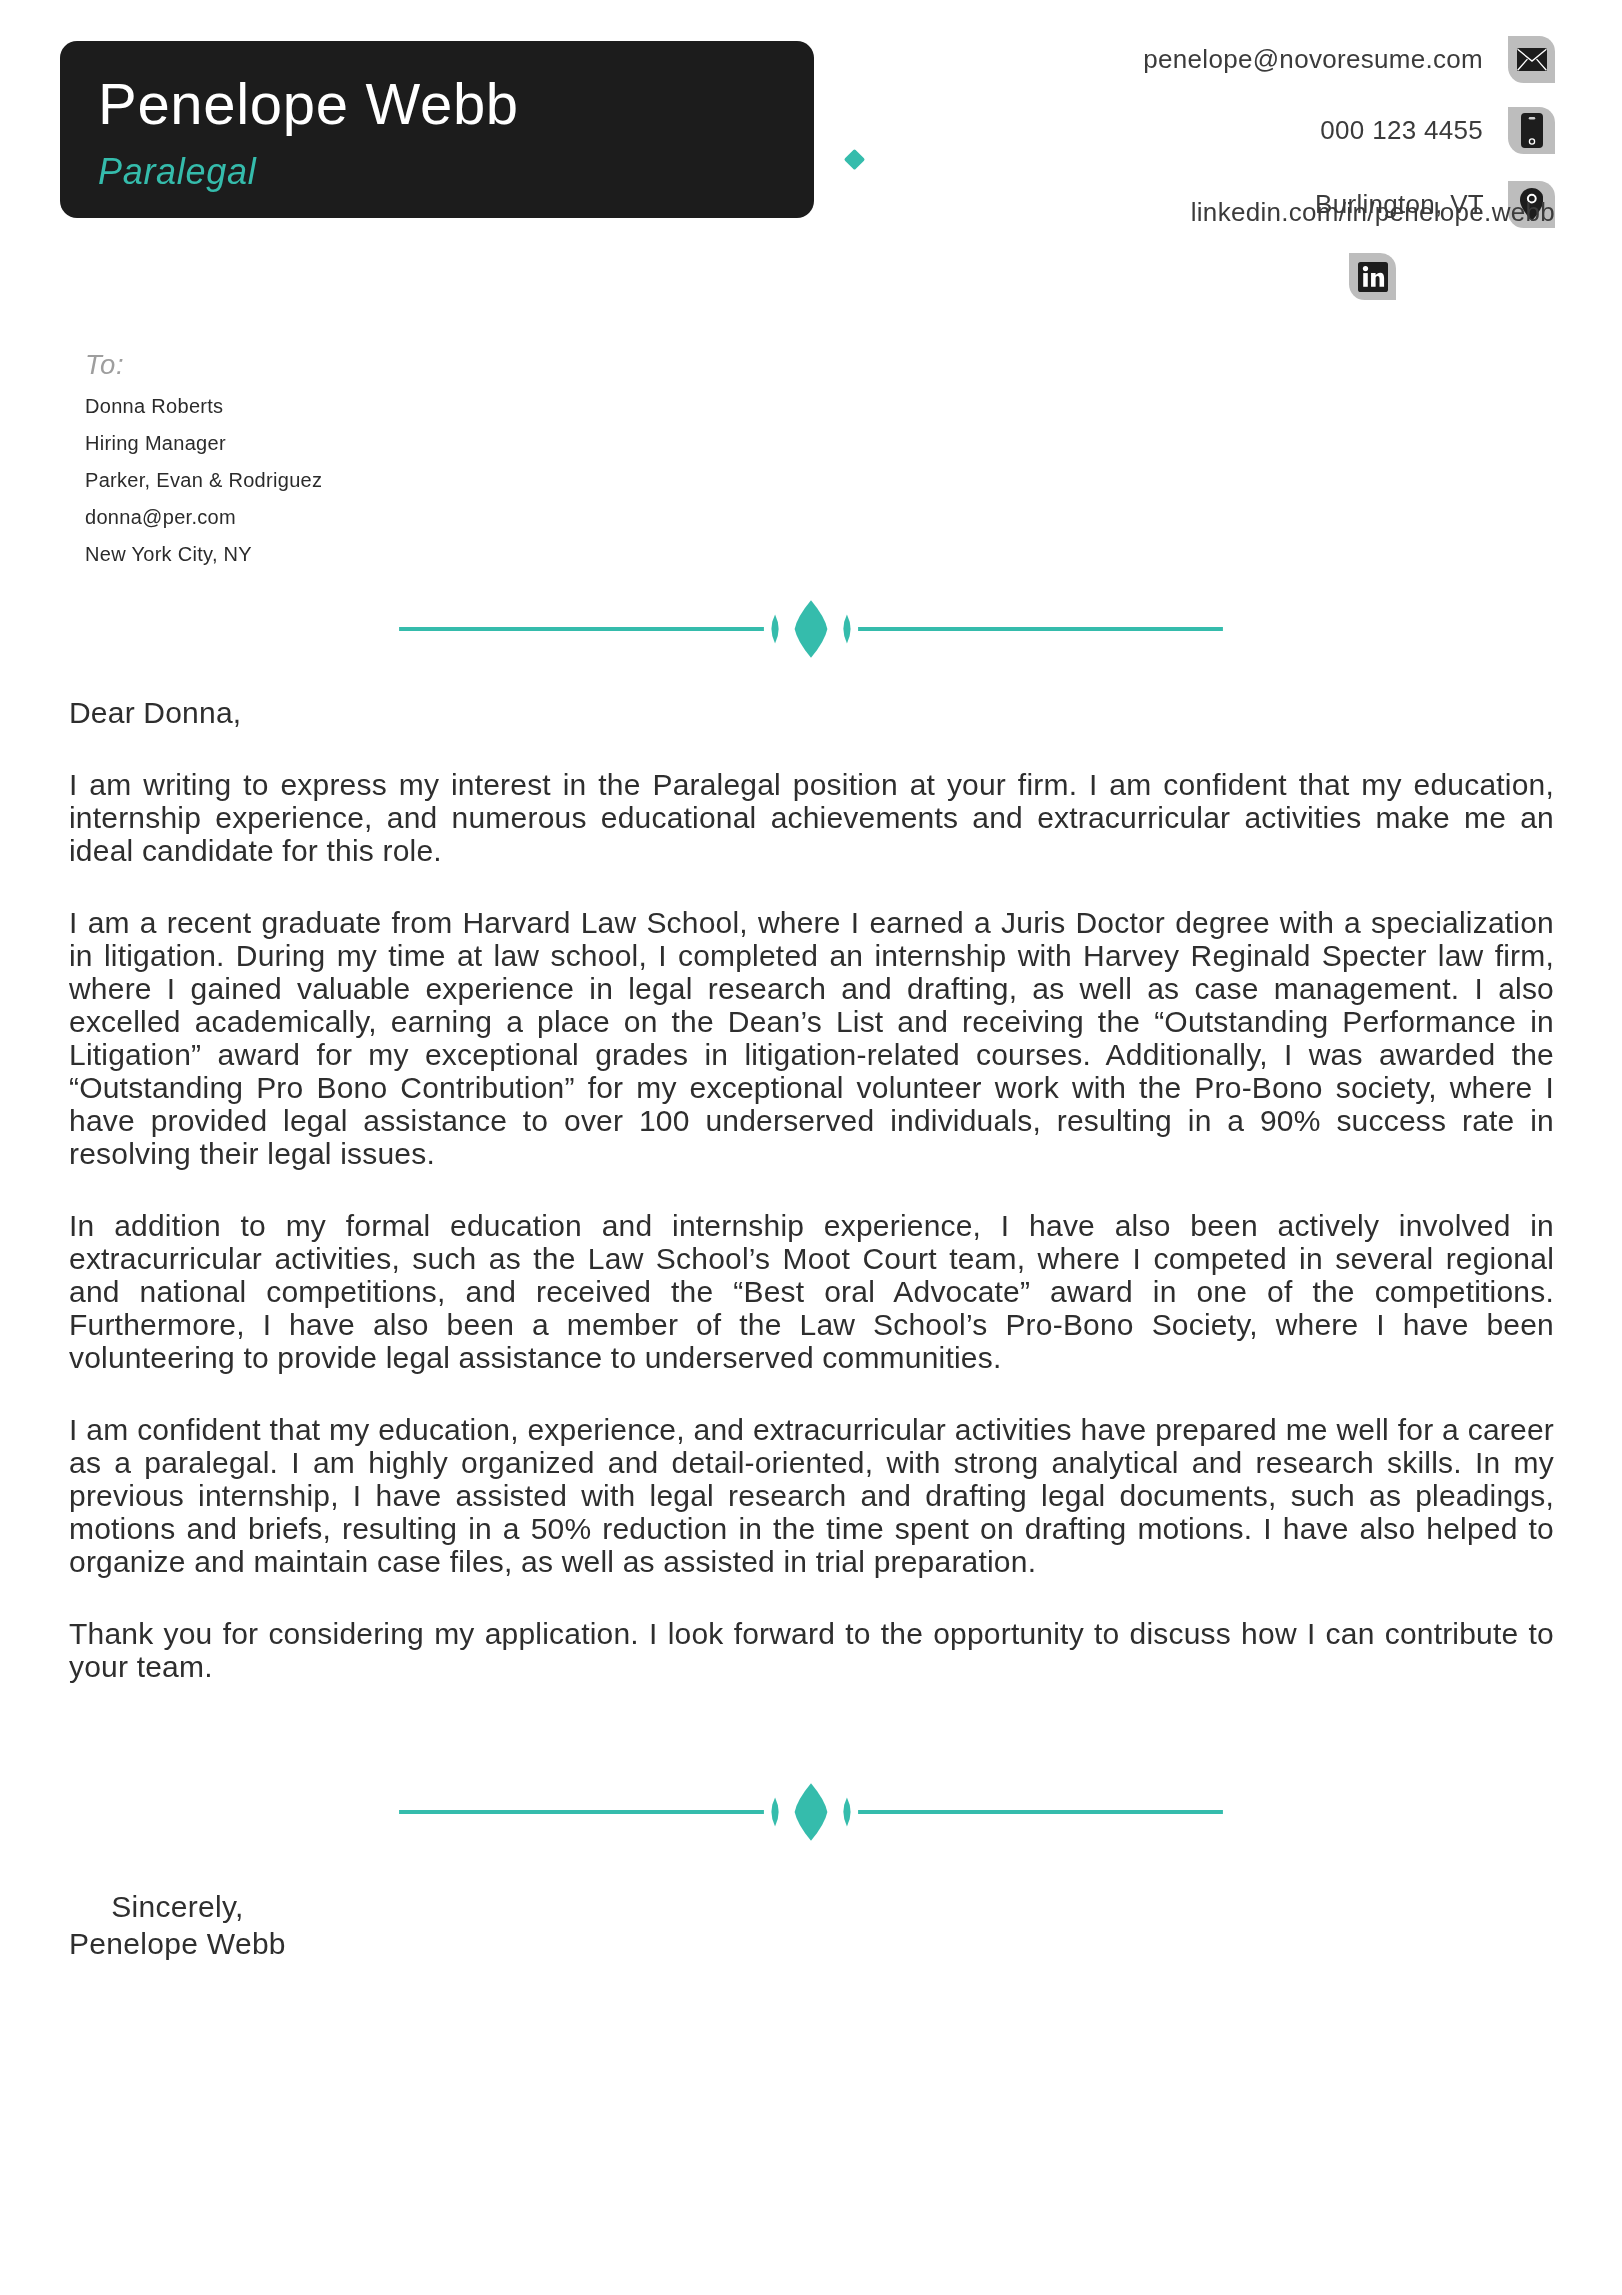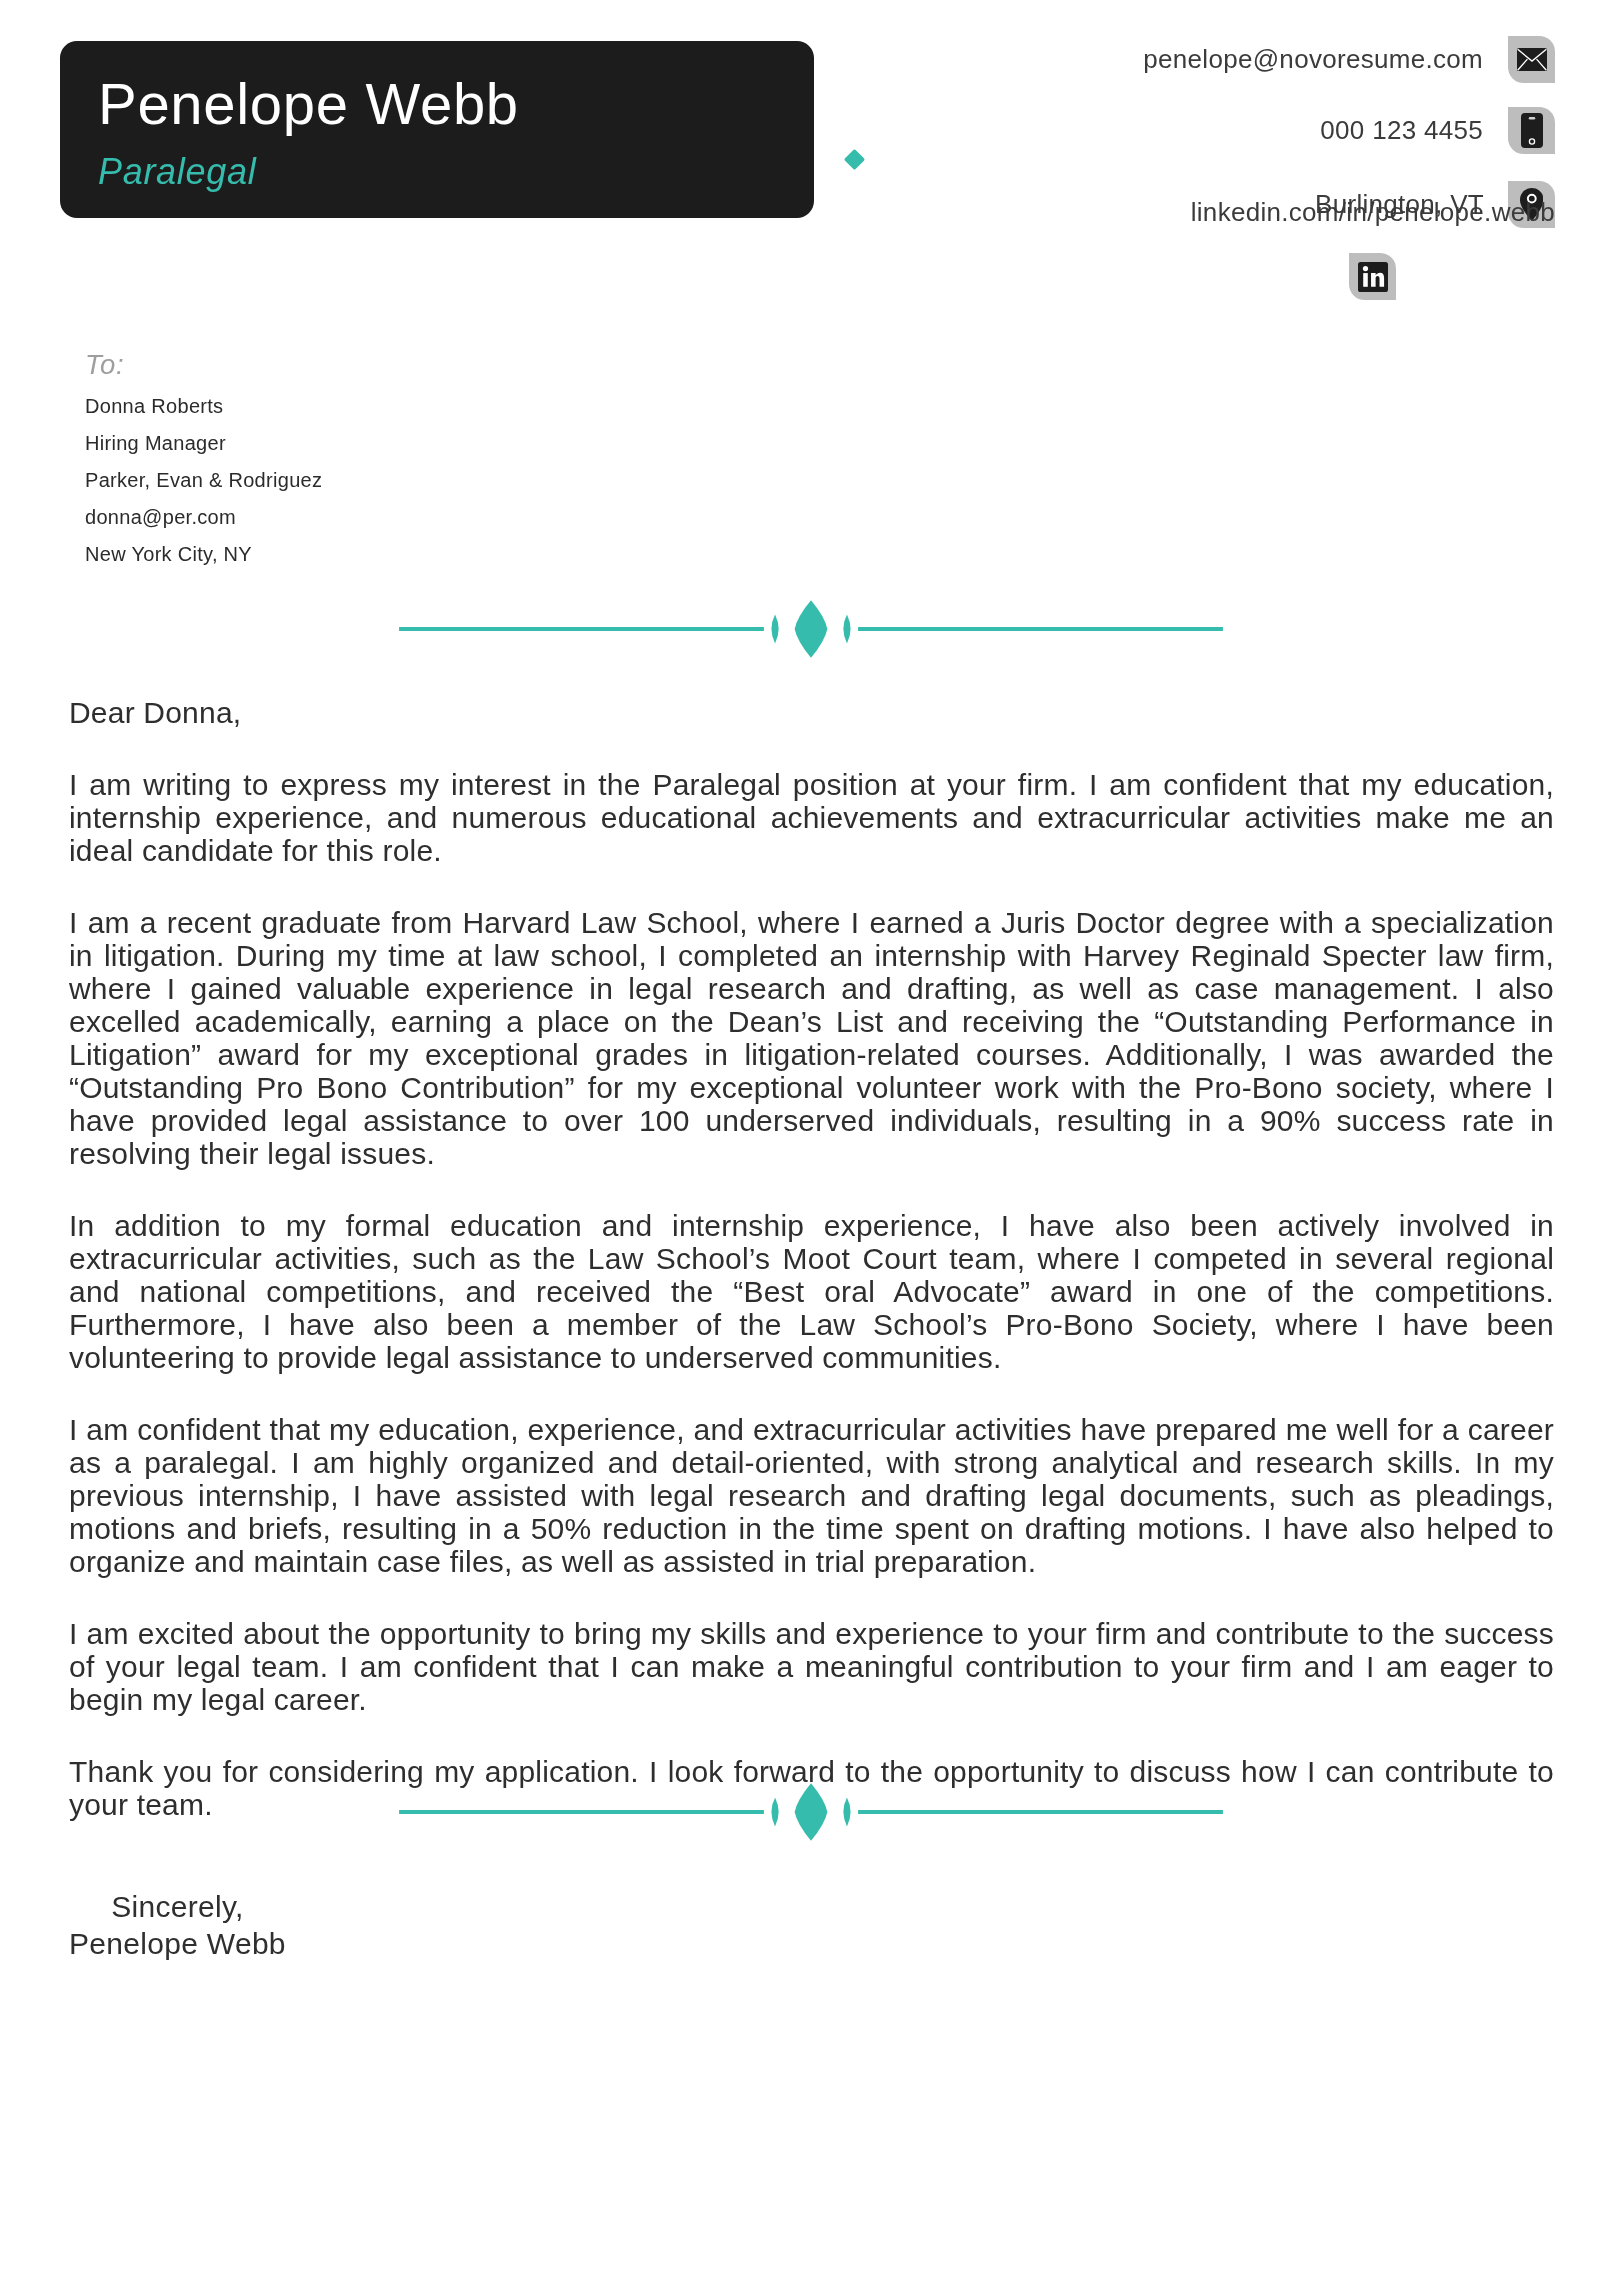--- a/index.html
+++ b/index.html
@@ -146,21 +146,20 @@
     <path d="M685,30 Q696,52 685,74 Q674,52 685,30 Z" fill="#35bcac"></path>
     <line x1="702" y1="52" x2="1260" y2="52" stroke="#35bcac" stroke-width="6"></line>
   </svg>
 
   <div class="letter-body">
     <p class="salutation">Dear Donna,</p>
     <p>I am writing to express my interest in the Paralegal position at your firm. I am confident that my education, internship experience, and numerous educational achievements and extracurricular activities make me an ideal candidate for this role.</p>
     <p>I am a recent graduate from Harvard Law School, where I earned a Juris Doctor degree with a specialization in litigation. During my time at law school, I completed an internship with Harvey Reginald Specter law firm, where I gained valuable experience in legal research and drafting, as well as case management. I also excelled academically, earning a place on the Dean’s List and receiving the “Outstanding Performance in Litigation” award for my exceptional grades in litigation-related courses. Additionally, I was awarded the “Outstanding Pro Bono Contribution” for my exceptional volunteer work with the Pro-Bono society, where I have provided legal assistance to over 100 underserved individuals, resulting in a 90% success rate in resolving their legal issues.</p>
     <p>In addition to my formal education and internship experience, I have also been actively involved in extracurricular activities, such as the Law School’s Moot Court team, where I competed in several regional and national competitions, and received the “Best oral Advocate” award in one of the competitions. Furthermore, I have also been a member of the Law School’s Pro-Bono Society, where I have been volunteering to provide legal assistance to underserved communities.</p>
     <p>I am confident that my education, experience, and extracurricular activities have prepared me well for a career as a paralegal. I am highly organized and detail-oriented, with strong analytical and research skills. In my previous internship, I have assisted with legal research and drafting legal documents, such as pleadings, motions and briefs, resulting in a 50% reduction in the time spent on drafting motions. I have also helped to organize and maintain case files, as well as assisted in trial preparation.</p>
-    <p>I am excited about the opportunity to bring my skills and experience to your firm and contribute to the success of your legal team. I am confident that I can make a meaningful contribution to your firm and I am eager to begin my legal career.</p>
     <p>Thank you for considering my application. I look forward to the opportunity to discuss how I can contribute to your team.</p>
   </div>
 
   <svg class="divider divider-bottom" viewBox="0 0 1260 104">
     <line x1="0" y1="52" x2="558" y2="52" stroke="#35bcac" stroke-width="6"></line>
     <path d="M575,30 Q586,52 575,74 Q564,52 575,30 Z" fill="#35bcac"></path>
     <path d="M630,8 Q651,33 655,52 Q651,71 630,96 Q609,71 605,52 Q609,33 630,8 Z" fill="#35bcac"></path>
     <path d="M685,30 Q696,52 685,74 Q674,52 685,30 Z" fill="#35bcac"></path>
     <line x1="702" y1="52" x2="1260" y2="52" stroke="#35bcac" stroke-width="6"></line>
   </svg>

